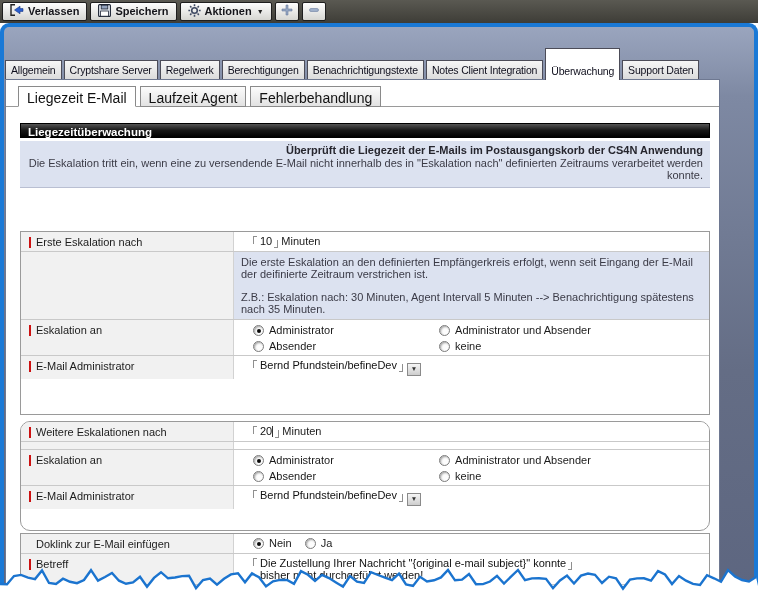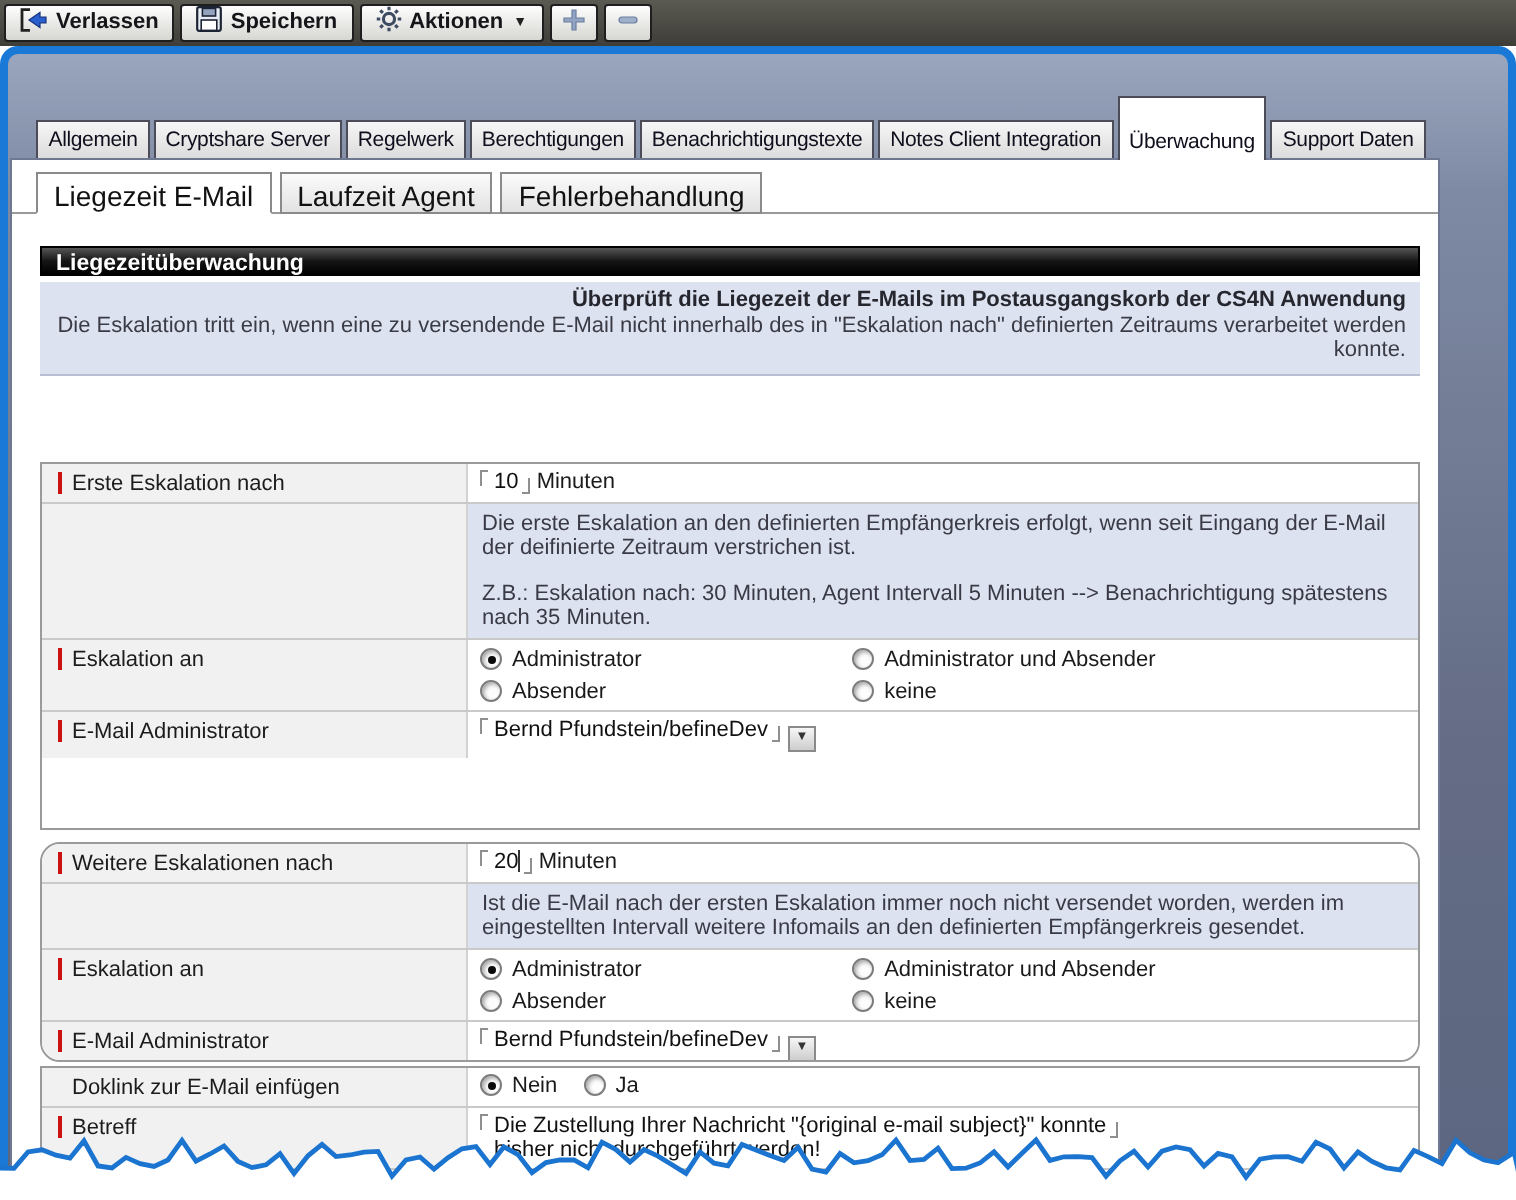--- a/index.html
+++ b/index.html
@@ -29,21 +29,21 @@
     position:absolute; top:23px; left:0; width:758px; height:577px;
     border:4px solid #1a79d6; border-bottom:none;
     border-radius:9px 9px 0 0;
     background:linear-gradient(#9aa5be 0%, #7e89a3 12%, #646d85 60%, #5d6680 100%);
     overflow:hidden;
   }
 
   
   .tabs{
     position:absolute; top:30px; left:1px; right:28px; height:22px;
-    display:flex; align-items:flex-end; gap:2px;justify-content:center;
+    display:flex; align-items:flex-end; gap:2px;
   }
   .tab{
     background:linear-gradient(#f6f6f6,#dcdcdc);
     border:1px solid #4c4c58; border-bottom:none;
     padding:3px 5px; font-size:10.5px; letter-spacing:-0.18px;
     color:#0e0e1c; white-space:nowrap; line-height:12px; cursor:default;
   }
   .tab.active{
     background:#fff; padding-top:16px; position:relative; z-index:4; margin-bottom:-1px;
   }
@@ -84,21 +84,21 @@
   .ft2{ top:298px; height:110px;border-radius:10px; }
   .ft3{ top:410px; height:120px; }
   .frow{ display:flex; border-bottom:1px solid #c9c9c9; }
   .frow.last{ border-bottom:none; }
   .lbl{
     width:213px; min-width:213px; background:#f1f1f1; border-right:1px solid #d2d2d2;
     padding:4px 6px 3px 8px; color:#1c1c1c;
   }
   .pipe{ display:inline-block; width:2px; height:11px; background:#cc1111; margin-right:5px; vertical-align:-2px; }
   .pipe.hidden{ background:transparent; }
-  .val{ flex:1; padding:3px 6px; background:#fff; line-height:12px; }
+  .val{ flex:1; padding:3px 19px; background:#fff; line-height:12px; }
   .val.desc{ background:#dce2f0; color:#3a3a46; line-height:12px; padding:4px 7px; }
   .val.desc p{ margin:0 0 11px; }
   .val.desc p:last-child{ margin:0; }
 
   
   .fbr-open{ display:inline-block; width:4px; height:8px; border-left:1px solid #8f8f8f; border-top:1px solid #8f8f8f; margin-right:3px; transform:translateY(-1px); }
   .fbr-close{ display:inline-block; width:4px; height:8px; border-right:1px solid #8f8f8f; border-bottom:1px solid #8f8f8f; margin-left:2px; transform:translateY(3px); }
   .fval{ color:#111; }
   .fval.pre{ white-space:pre-line; display:inline-block; max-width:440px; vertical-align:top; }
   .caret{ display:inline-block; width:1px; height:11px; background:#333; vertical-align:-2px; }
@@ -241,23 +241,20 @@
       <div class="ftable ft2">
         <div class="frow">
           <div class="lbl"><span class="pipe"></span><span>Weitere Eskalationen nach</span></div>
           <div class="val">
             <span class="fbr-open"></span><span class="fval">20</span><span class="caret"></span><span class="fbr-close"></span>
             <span>Minuten</span>
           </div>
         </div>
         <div class="frow">
           <div class="lbl"></div>
-          <div class="val desc">
-            <p>Ist die E-Mail nach der ersten Eskalation immer noch nicht versendet worden, werden im eingestellten Intervall weitere Infomails an den definierten Empfängerkreis gesendet.</p>
-          </div>
         </div>
         <div class="frow">
           <div class="lbl"><span class="pipe"></span><span>Eskalation an</span></div>
           <div class="val">
             <div class="rrow">
               <span class="ropt"><span class="radio sel"></span><span>Administrator</span></span>
               <span class="ropt"><span class="radio"></span><span>Administrator und Absender</span></span>
             </div>
             <div class="rrow">
               <span class="ropt"><span class="radio"></span><span>Absender</span></span>

